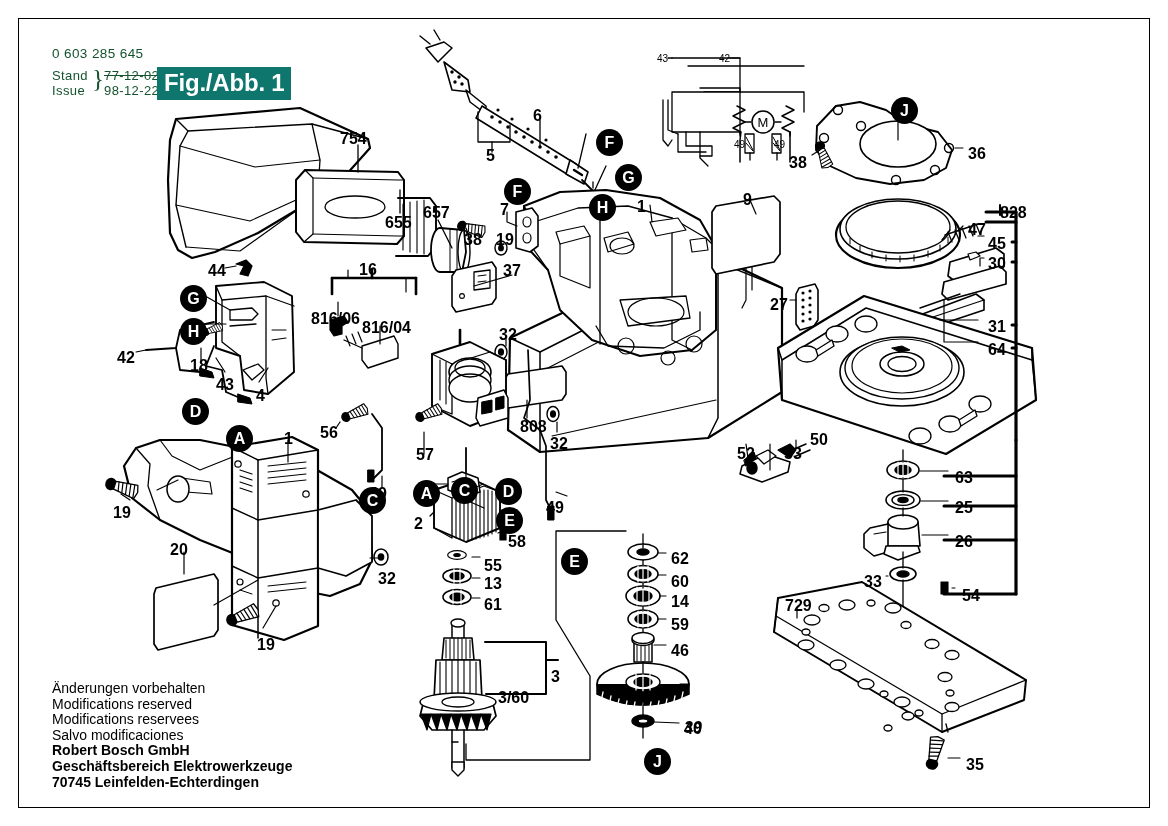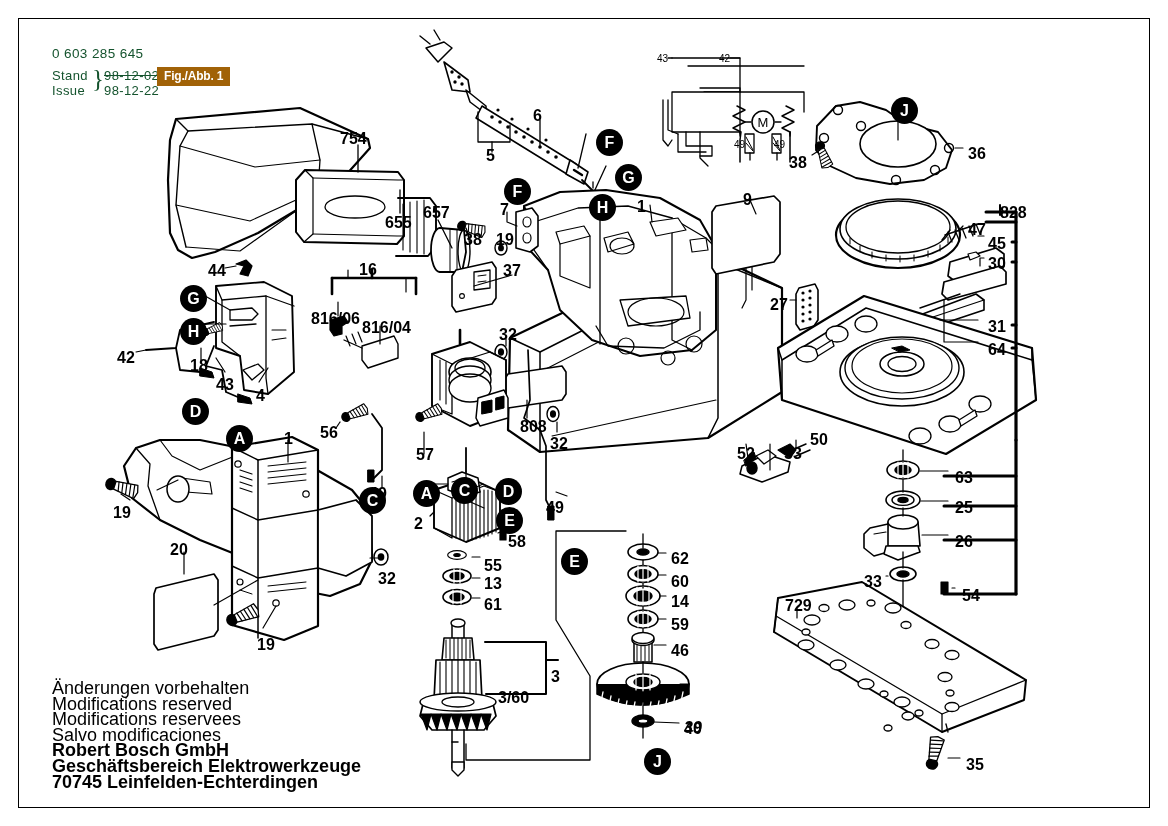--- a/index.html
+++ b/index.html
@@ -20,26 +20,26 @@
   }
   .hdr{position:absolute;font-size:13px;color:#14532d;letter-spacing:.4px;white-space:nowrap;}
   #partno{left:52px;top:46px;font-size:13.5px;}
   #stand-lbl{left:52px;top:68px;font-size:13px;line-height:15px;}
   #issue-lbl{left:52px;top:83px;font-size:13px;line-height:15px;}
   #brace{left:92px;top:66px;font-size:25px;line-height:25px;font-family:"Liberation Serif",serif;}
   #date1{left:104px;top:68px;font-size:13px;text-decoration:line-through;}
   #date2{left:104px;top:83px;font-size:13px;}
   #figbadge{
     left:157px;top:67px;
-    background:#a16207;color:#fff;
-    font-weight:bold;font-size:12px;
+    background:#0f766e;color:#fff;
+    font-weight:bold;font-size:24px;
     padding:2px 7px 3px 7px;
     letter-spacing:-.2px;
   }
-  #footer{position:absolute;left:52px;top:681px;font-size:18px;line-height:15.6px;color:#000;}
+  #footer{position:absolute;left:52px;top:681px;font-size:14px;line-height:15.6px;color:#000;}
   #footer .b{font-weight:bold;}
 
   
   #art{position:absolute;left:0;top:0;width:1168px;height:826px;}
 
   
   .cn{
     position:absolute;
     font-size:16px;font-weight:bold;color:#000;
     white-space:nowrap;line-height:1;
@@ -59,21 +59,21 @@
 <body>
 
 <div id="page">
 
   <div id="frame"></div>
 
   <div class="hdr" id="partno">0 603 285 645</div>
   <div class="hdr" id="stand-lbl">Stand</div>
   <div class="hdr" id="issue-lbl">Issue</div>
   <div class="hdr" id="brace">}</div>
-  <div class="hdr" id="date1">98-12-02</div>
+  <div class="hdr" id="date1">77-12-02</div>
   <div class="hdr" id="date2">98-12-22</div>
   <div class="hdr" id="figbadge">Fig./Abb. 1</div>
 
   <div id="footer">
     <div>Änderungen vorbehalten</div>
     <div>Modifications reserved</div>
     <div>Modifications reservees</div>
     <div>Salvo modificaciones</div>
     <div class="b">Robert Bosch GmbH</div>
     <div class="b">Geschäftsbereich Elektrowerkzeuge</div>

